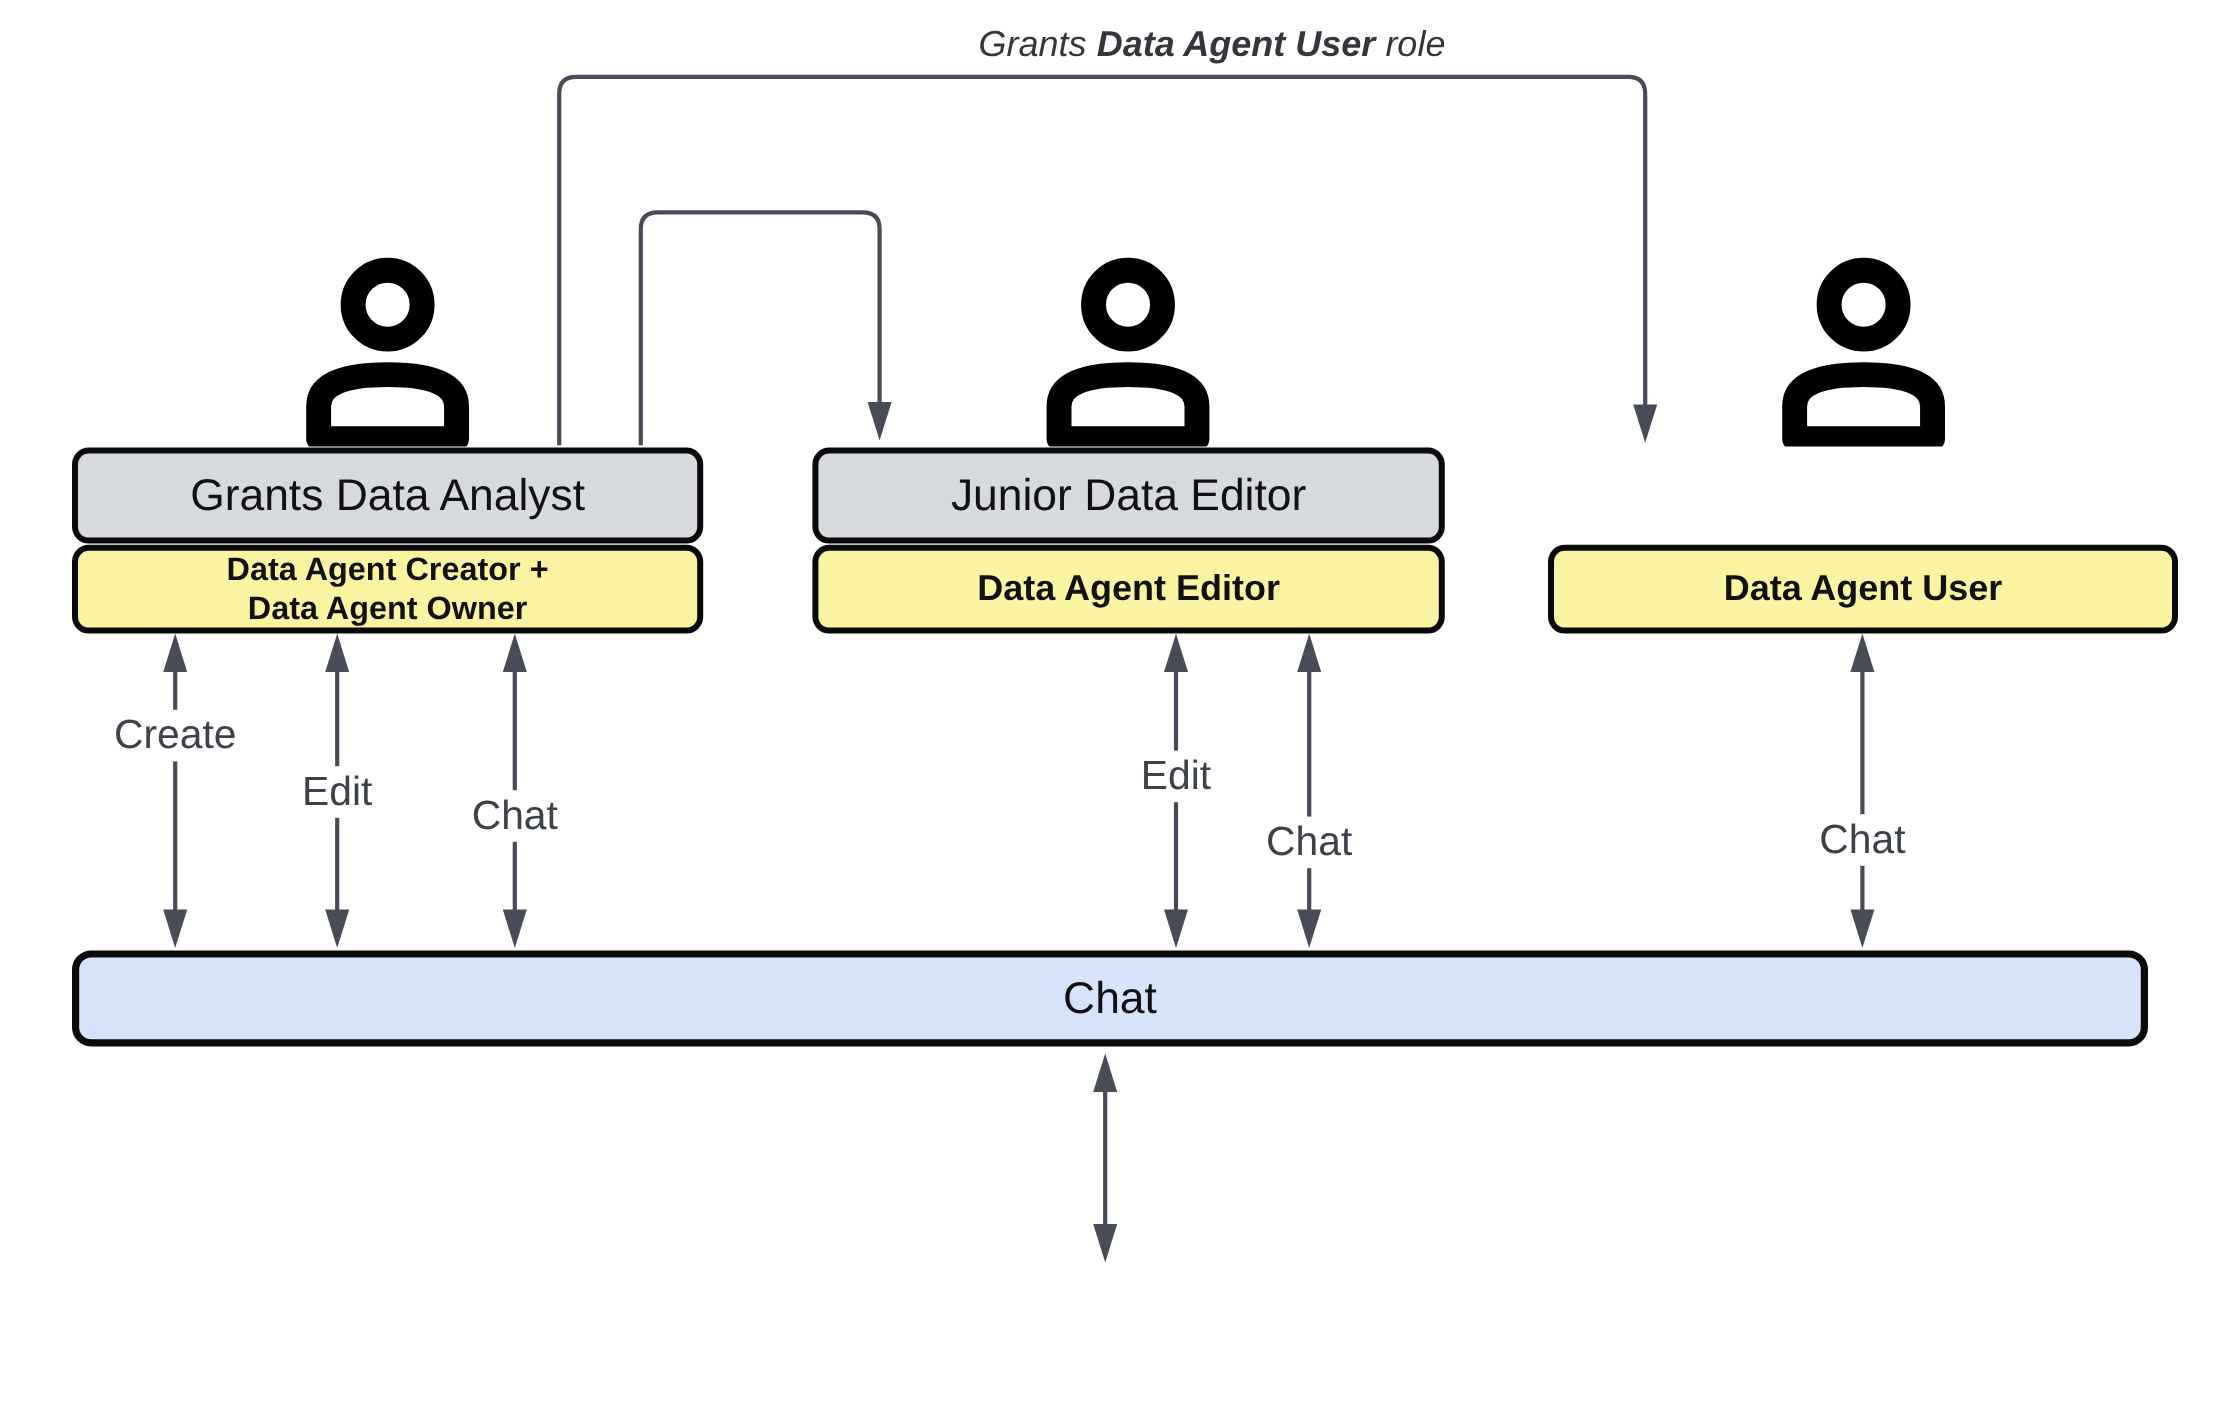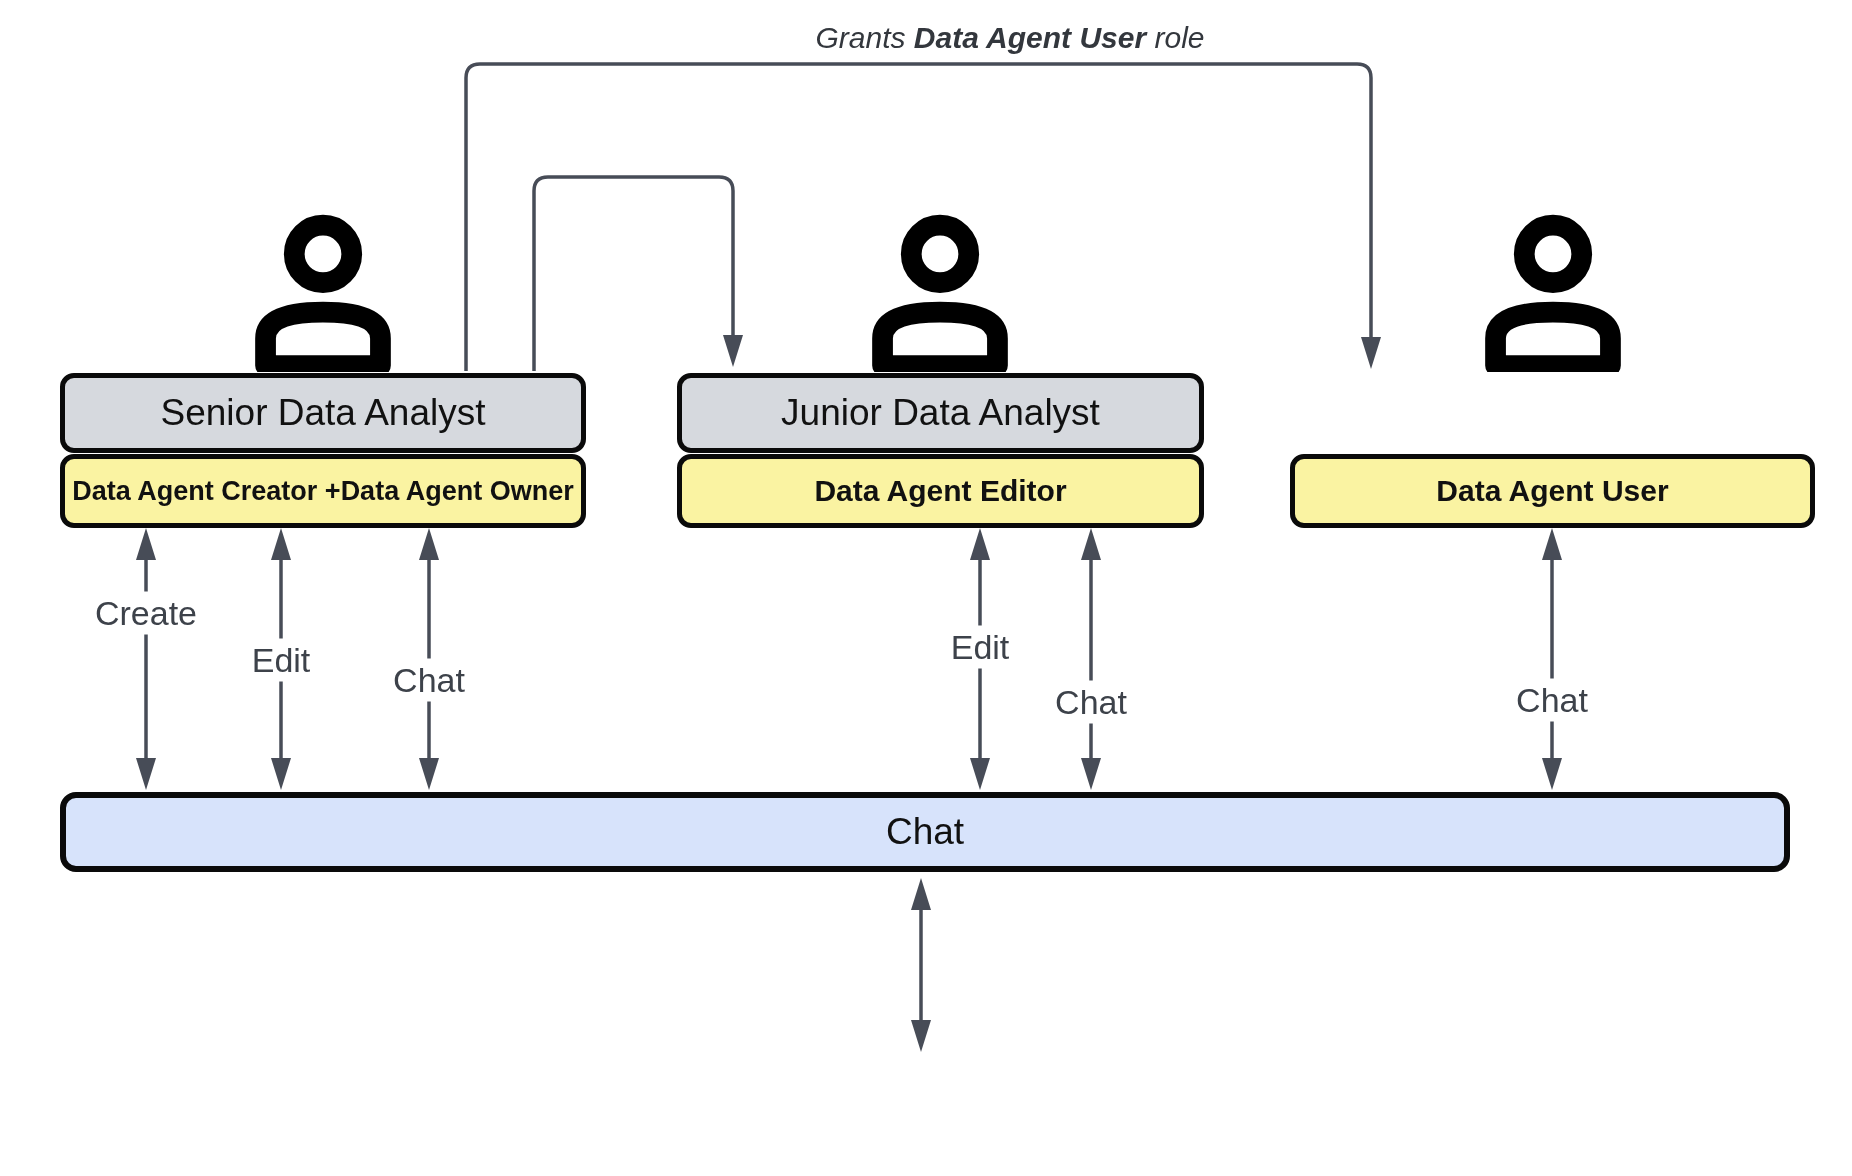--- a/index.html
+++ b/index.html
@@ -12,21 +12,21 @@
   body{width:1852px;height:1176px;font-family:"Liberation Sans",sans-serif;position:relative;overflow:hidden}
   .stage{position:absolute;left:0;top:0;width:1852px;height:1176px}
   .layer{position:absolute;left:0;top:0;width:1852px;height:1176px}
   svg.layer{pointer-events:none}
   .connector{fill:none;stroke:var(--connector);stroke-width:3.5}
   .arrowhead{fill:var(--connector);stroke:none}
   .box{position:absolute;border:5px solid var(--box_border);display:flex;align-items:center;justify-content:center;text-align:center}
   .rolebox{background:var(--role_box);border-radius:14px;font-size:37px;color:var(--title_text)}
   .permbox{background:var(--permission_box);border-radius:14px;font-weight:bold;color:var(--title_text)}
   .permbox.single{font-size:30px}
-  .permbox.double{font-size:27px;line-height:33px;flex-direction:row}
+  .permbox.double{font-size:27px;line-height:33px;flex-direction:column}
   .agentbar{background:var(--agent_bar);border-radius:16px;border-width:6px;font-size:37px;color:var(--title_text)}
   .databox{background:var(--data_box);border-radius:14px;font-size:36px;color:var(--title_text)}
   .actlabel{position:absolute;transform:translate(-50%,-50%);background:#ffffff;padding:2px 10px;
             font-size:34px;color:var(--label_text);white-space:nowrap}
   .grants{position:absolute;transform:translate(-50%,-50%);font-style:italic;font-size:30px;
           color:var(--annotation_text);background:#ffffff;padding:0 8px;white-space:nowrap}
   .grants .b{font-weight:bold}
   .person{position:absolute;width:160px;height:158px}
 </style>
 </head>
@@ -99,29 +99,29 @@
   <svg class="person" style="left:860px;top:214px" viewBox="0 0 100 99" aria-hidden="true">
     <circle cx="50" cy="25" r="18" fill="#fff" stroke="#000" stroke-width="13"></circle>
     <path d="M 14 95 V 78 C 14 66 28 61.5 50 61.5 C 72 61.5 86 66 86 78 V 95 Z" fill="#fff" stroke="#000" stroke-width="13" stroke-linejoin="round"></path>
   </svg>
   <svg class="person" style="left:1473px;top:214px" viewBox="0 0 100 99" aria-hidden="true">
     <circle cx="50" cy="25" r="18" fill="#fff" stroke="#000" stroke-width="13"></circle>
     <path d="M 14 95 V 78 C 14 66 28 61.5 50 61.5 C 72 61.5 86 66 86 78 V 95 Z" fill="#fff" stroke="#000" stroke-width="13" stroke-linejoin="round"></path>
   </svg>
 
   <div class="box rolebox" style="left:60px;top:373px;width:526px;height:80px">
-    <span>Senior Data Analyst</span>
+    <span>Grants Data Analyst</span>
   </div>
   <div class="box permbox double" style="left:60px;top:454px;width:526px;height:74px">
     <div>Data Agent Creator +</div>
     <div>Data Agent Owner</div>
   </div>
 
   <div class="box rolebox" style="left:677px;top:373px;width:527px;height:80px">
-    <span>Junior Data Analyst</span>
+    <span>Junior Data Editor</span>
   </div>
   <div class="box permbox single" style="left:677px;top:454px;width:527px;height:74px">
     <span>Data Agent Editor</span>
   </div>
 
   <div class="box permbox single" style="left:1290px;top:454px;width:525px;height:74px">
     <span>Data Agent User</span>
   </div>
 
   <div class="actlabel" style="left:146px;top:613px">Create</div>

